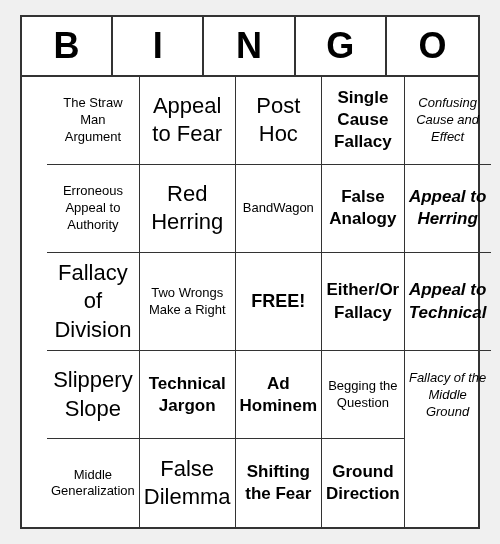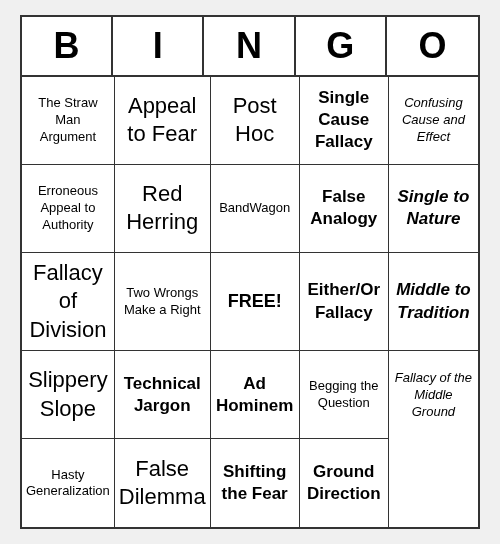--- a/index.html
+++ b/index.html
@@ -27,20 +27,21 @@
       font-weight: bold;
       padding: 8px 0;
       border-right: 2px solid #333;
     }
     .bingo-header-cell:last-child {
       border-right: none;
     }
     .bingo-grid {
       display: grid;
       grid-template-columns: repeat(5, 1fr);
+      margin-left: 25px;
     }
     .bingo-cell {
       border-right: 1.5px solid #333;
       border-bottom: 1.5px solid #333;
       min-height: 88px;
       display: flex;
       align-items: center;
       justify-content: center;
       text-align: center;
       padding: 6px 4px;
@@ -105,54 +106,54 @@
       <div class="bingo-cell large-text">
         <span class="cell-text">Red Herring</span>
       </div>
       <div class="bingo-cell">
         <span class="cell-text">BandWagon</span>
       </div>
       <div class="bingo-cell medium-text">
         <span class="cell-text">False Analogy</span>
       </div>
       <div class="bingo-cell medium-text">
-        <span class="cell-text">Single to Nature</span>
+        <span class="cell-text">Appeal to Herring</span>
       </div>
       <div class="bingo-cell large-text">
         <span class="cell-text">Fallacy of Division</span>
       </div>
       <div class="bingo-cell">
         <span class="cell-text">Two Wrongs Make a Right</span>
       </div>
       <div class="bingo-cell free">
         <span class="cell-text">FREE!</span>
       </div>
       <div class="bingo-cell medium-text">
         <span class="cell-text">Either/Or Fallacy</span>
       </div>
       <div class="bingo-cell medium-text">
-        <span class="cell-text">Middle to Tradition</span>
+        <span class="cell-text">Appeal to Technical</span>
       </div>
       <div class="bingo-cell large-text">
         <span class="cell-text">Slippery Slope</span>
       </div>
       <div class="bingo-cell medium-text">
         <span class="cell-text">Technical Jargon</span>
       </div>
       <div class="bingo-cell medium-text">
         <span class="cell-text">Ad Hominem</span>
       </div>
       <div class="bingo-cell">
         <span class="cell-text">Begging the Question</span>
       </div>
       <div class="bingo-cell">
         <span class="cell-text">Fallacy of the Middle Ground</span>
       </div>
       <div class="bingo-cell">
-        <span class="cell-text">Hasty Generalization</span>
+        <span class="cell-text">Middle Generalization</span>
       </div>
       <div class="bingo-cell large-text">
         <span class="cell-text">False Dilemma</span>
       </div>
       <div class="bingo-cell medium-text">
         <span class="cell-text">Shifting the Fear</span>
       </div>
       <div class="bingo-cell medium-text">
         <span class="cell-text">Ground Direction</span>
       </div>

